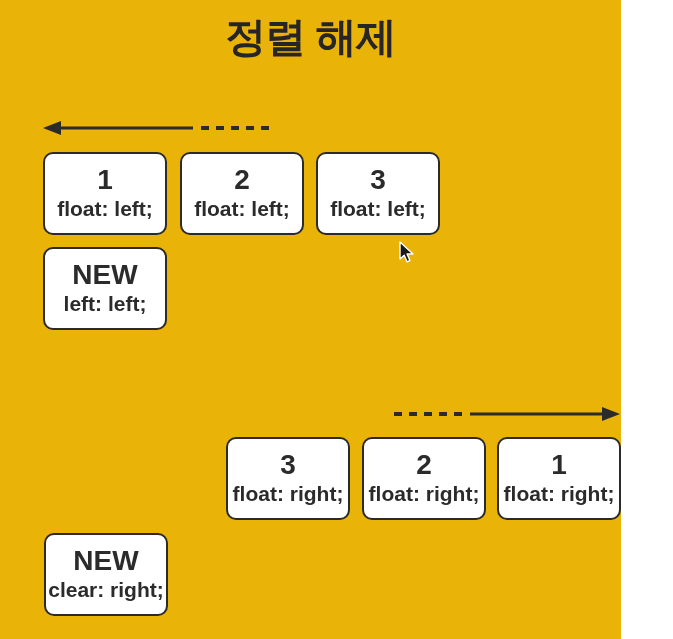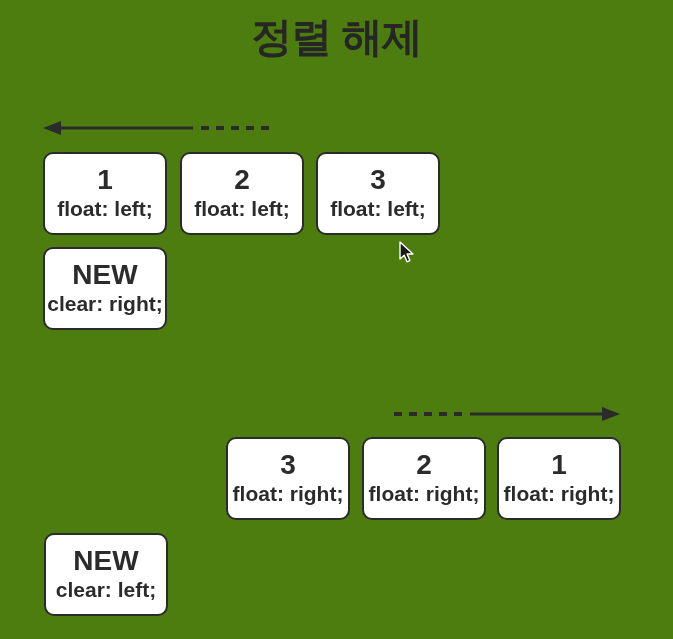--- a/index.html
+++ b/index.html
@@ -3,23 +3,23 @@
 <meta charset="utf-8">
 <style>
   html, body {
     margin: 0;
     padding: 0;
     background: #ffffff;
     font-family: "Liberation Sans", sans-serif;
   }
   .stage {
     position: relative;
-    width: 673px;
+    width: 621px;
     height: 639px;
-    background: #4d7c0f;
+    background: #eab308;
     overflow: hidden;
   }
   .diagram-title {
     position: absolute;
     top: 10px;
     left: 0;
     width: 100%;
     text-align: center;
     font-size: 41px;
     font-weight: 800;
@@ -82,21 +82,21 @@
     <div class="num">2</div>
     <div class="code">float: left;</div>
   </div>
   <div class="fbox" style="left:316px; top:152px;">
     <div class="num">3</div>
     <div class="code">float: left;</div>
   </div>
 
   <div class="fbox" style="left:43px; top:247px;">
     <div class="num">NEW</div>
-    <div class="code">clear: right;</div>
+    <div class="code">left: left;</div>
   </div>
 
   <svg class="arrow-svg" style="left:392px; top:404px;" width="232" height="20" viewBox="0 0 232 20">
     <line x1="2" y1="10" x2="70" y2="10" stroke="#2b2b2b" stroke-width="4" stroke-dasharray="8 7"></line>
     <line x1="78" y1="10" x2="213" y2="10" stroke="#2b2b2b" stroke-width="3"></line>
     <polygon points="228,10 210,3 210,17" fill="#2b2b2b"></polygon>
   </svg>
 
   <div class="fbox" style="left:226px; top:437px;">
     <div class="num">3</div>
@@ -106,20 +106,20 @@
     <div class="num">2</div>
     <div class="code">float: right;</div>
   </div>
   <div class="fbox" style="left:497px; top:437px;">
     <div class="num">1</div>
     <div class="code">float: right;</div>
   </div>
 
   <div class="fbox" style="left:44px; top:533px;">
     <div class="num">NEW</div>
-    <div class="code">clear: left;</div>
+    <div class="code">clear: right;</div>
   </div>
 
   <svg class="cursor-svg" width="20" height="25" viewBox="0 0 20 25">
     <path d="M5 3 L5 20 L9.2 16.3 L12 22.8 L14.9 21.5 L12.1 15 L18 15 Z" fill="#1a1a1a" stroke="#ffffff" stroke-width="1.4" stroke-linejoin="round"></path>
   </svg>
 
 </div>
 
 </body></html>

